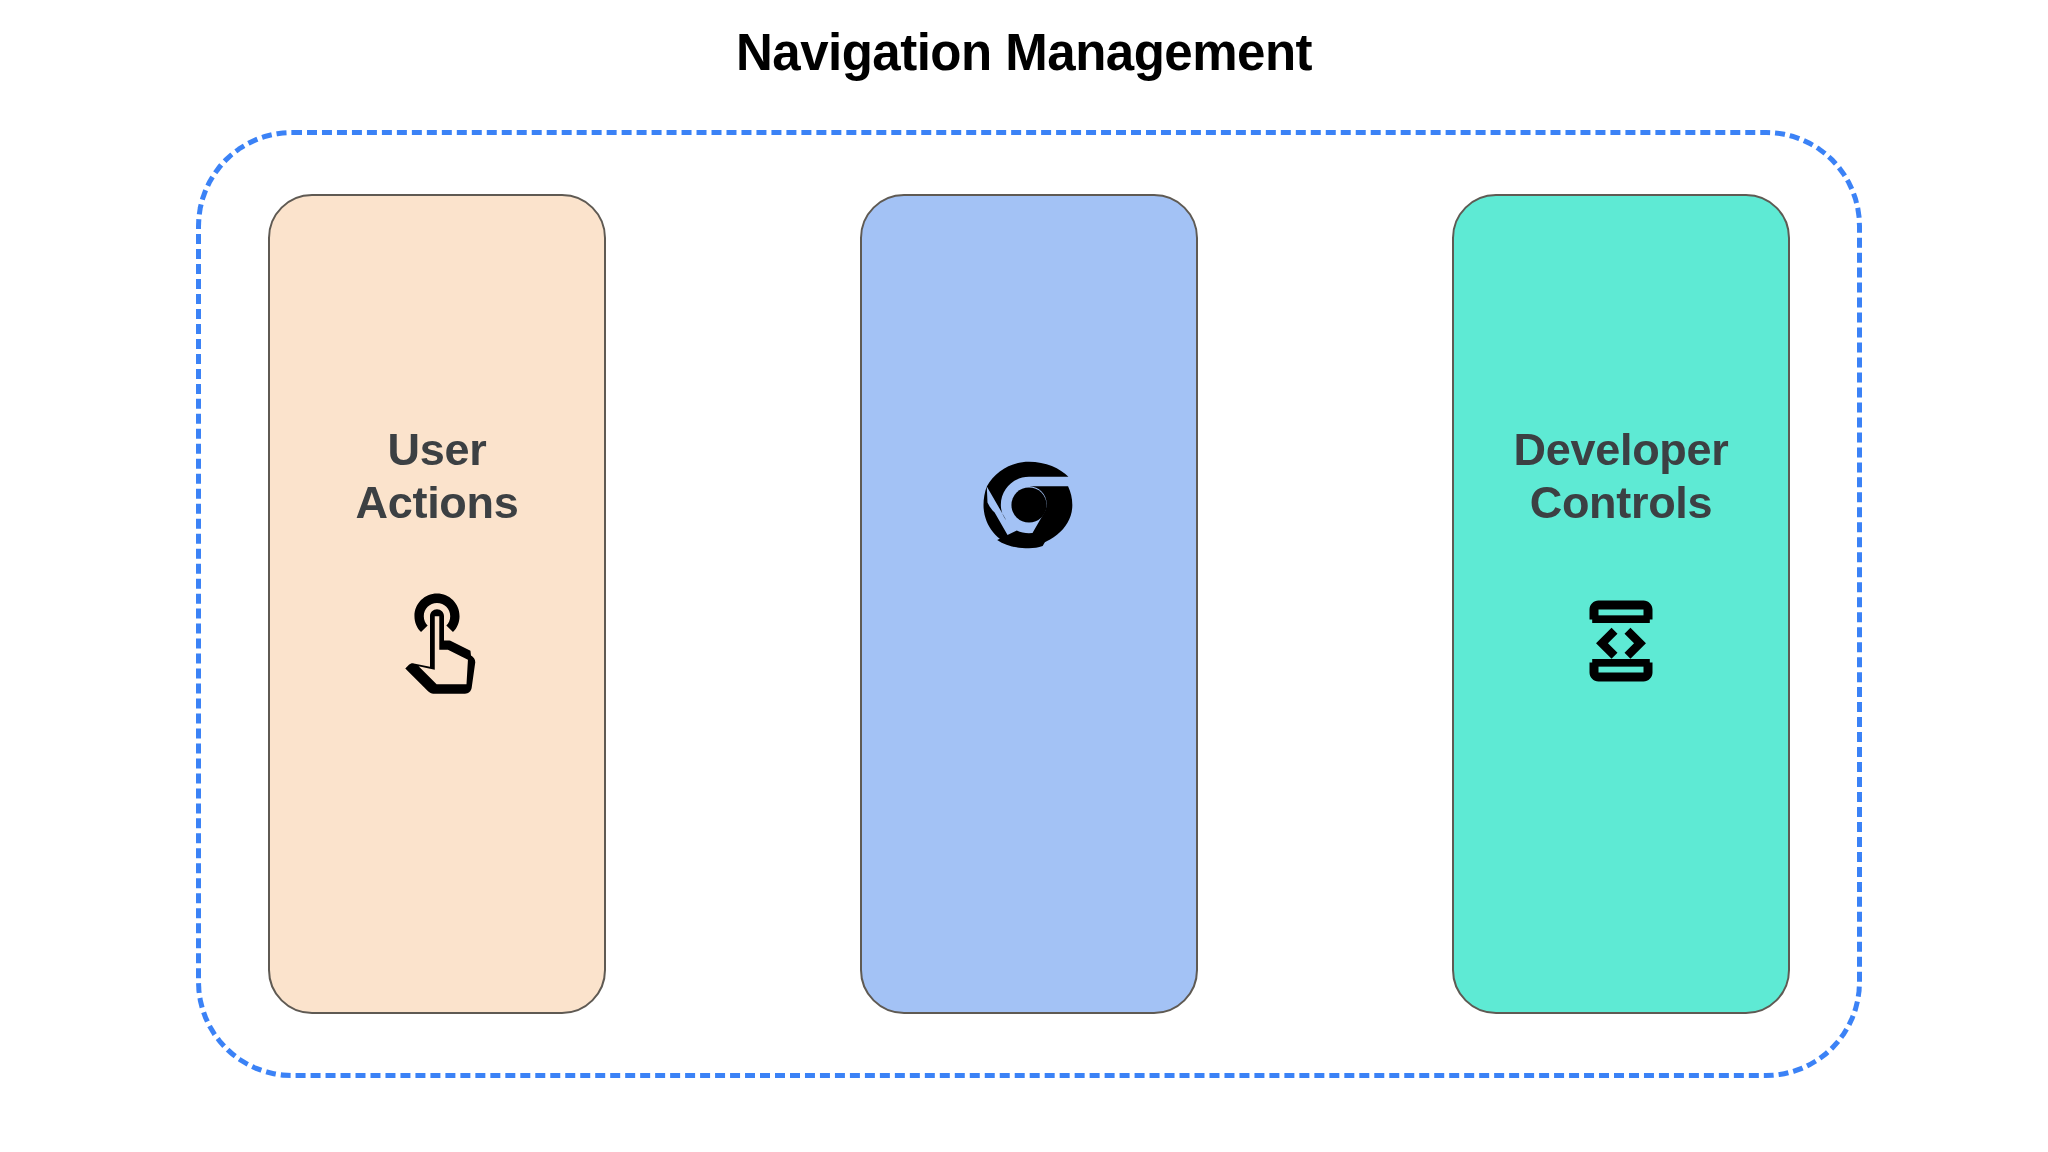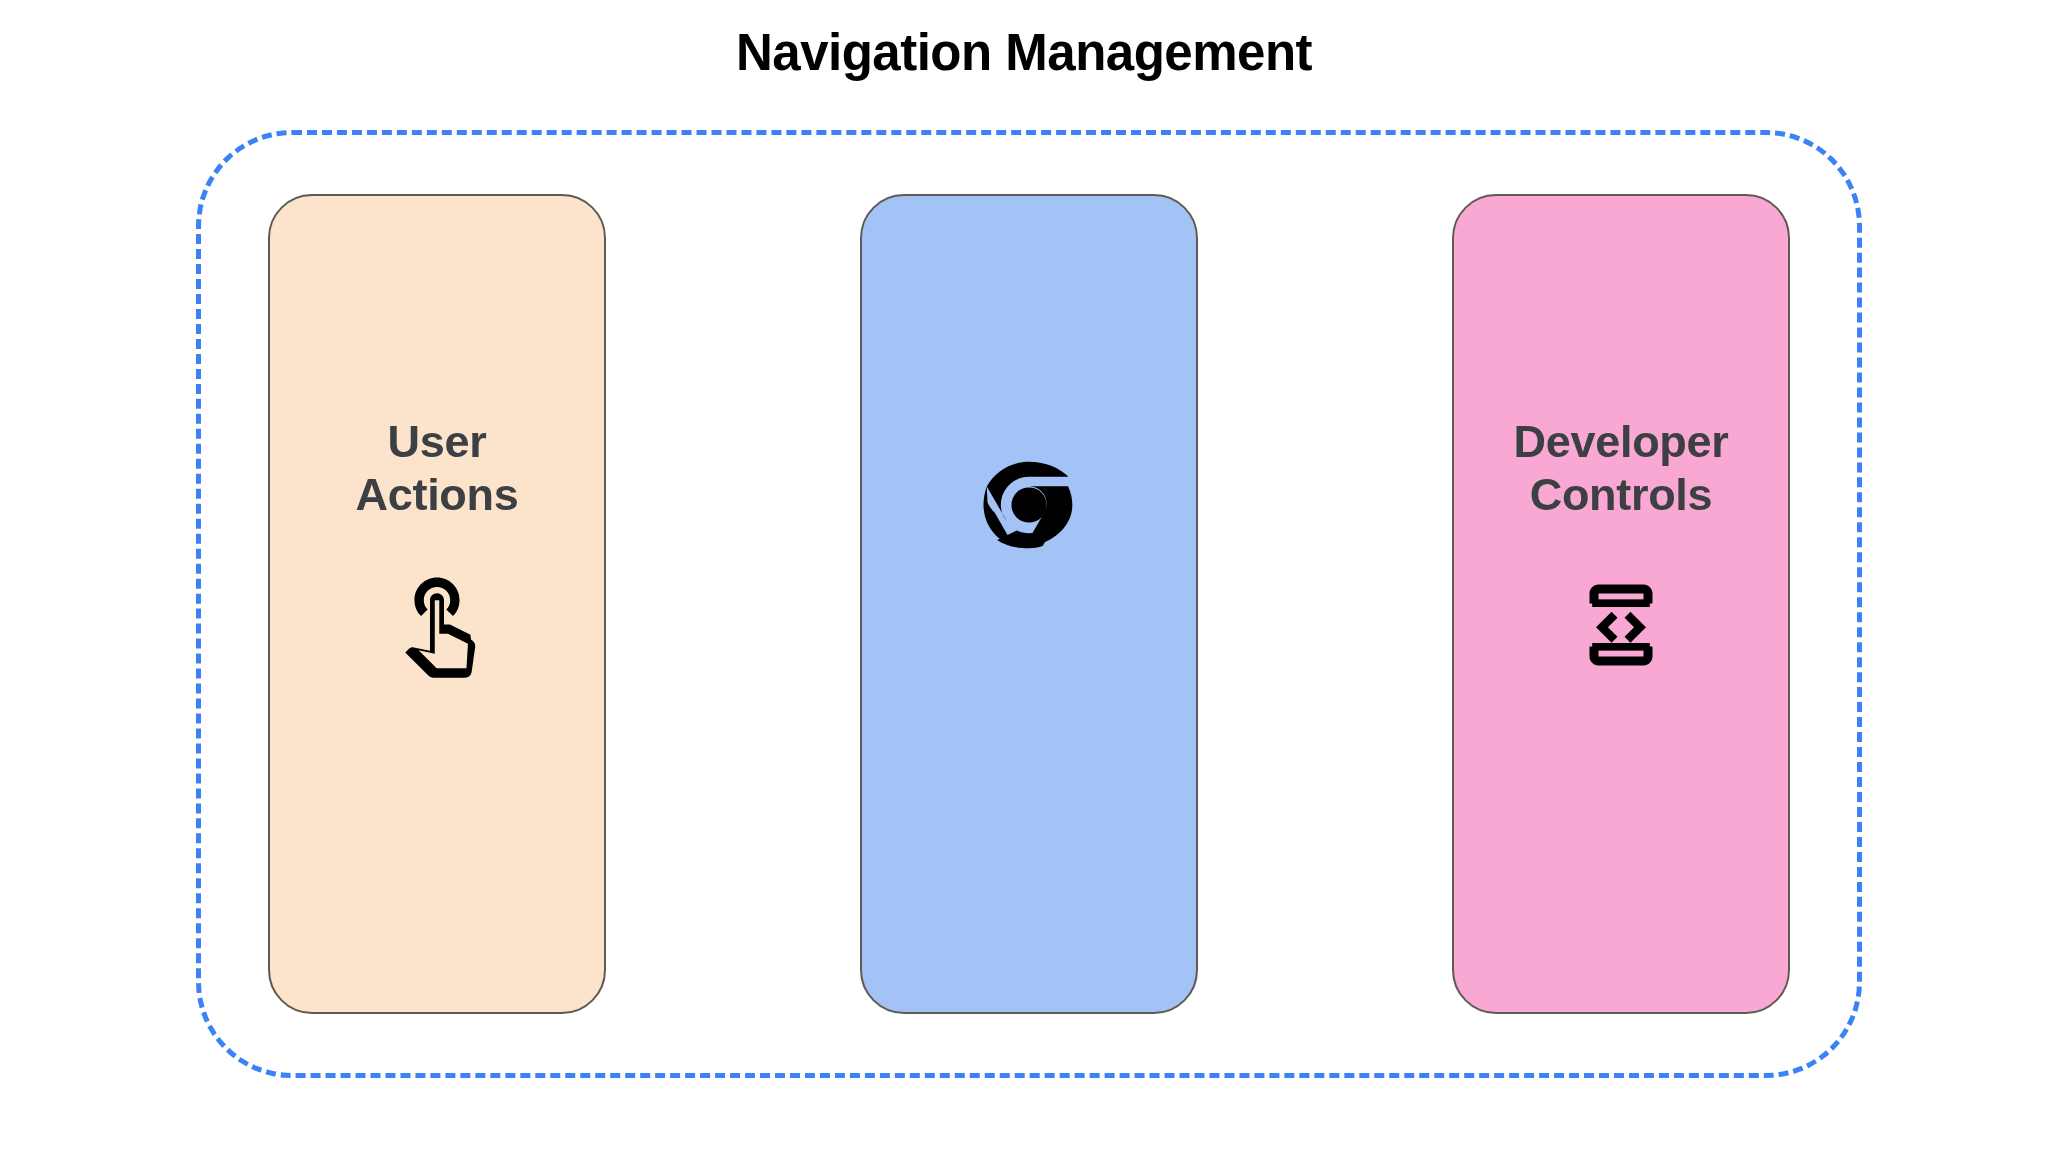--- a/index.html
+++ b/index.html
@@ -90,21 +90,21 @@
   }
 
   .card-label {
     font-size: 45px;
     font-weight: 700;
     color: #3c4043;
     line-height: 1.18;
     text-align: center;
     letter-spacing: -0.3px;
     white-space: pre-line;
-    margin: 7px;
+    margin: 15px;
   }
 
   .card-icon {
     margin-top: 38px;
     width: 118px;
     height: 118px;
     display: flex;
     align-items: center;
     justify-content: center;
   }
@@ -143,21 +143,21 @@
             <path fill="#000000" d="M24 4C15.62 4 8.33 8.62 4.52 15.45l9.06 15.69C12.0 29.3 11 26.77 11 24c0-7.18 5.82-13 13-13h18.2C38.45 7.0 31.66 4 24 4z"></path>
             <path fill="#000000" d="M24 44c2.2 0 4.32-.36 6.3-1.02l9.07-15.71C37.6 32.54 32.35 37 24 37c-2.02 0-3.93-.46-5.64-1.28L9.3 40.1C13.03 42.57 17.35 44 24 44z"></path>
             <path fill="#000000" d="M44 24c0-3.1-.71-6.03-1.97-8.65H24.14c4.42.07 8.0 3.68 8.0 8.11 0 1.6-.47 3.09-1.27 4.35l-9.0 15.6C34.04 42.55 44 34.43 44 24z"></path>
             <path fill="#000000" d="M4.52 15.45C3.55 18.07 3 20.97 3 24c0 8.98 5.92 16.58 14.08 19.12l.06-.02-9.0-15.6c-1.37-1.33-2.5-2.92-3.3-4.69l-.32-7.36z"></path>
             <circle fill="#000000" cx="24" cy="24" r="8.1"></circle>
           </svg>
         </div>
       </div>
     </div>
 
-    <div class="card" id="card-2" style="background: #f9a8d4; border-color: rgb(95, 90, 83);">
+    <div class="card" id="card-2" style="background: #5eead4; border-color: rgb(95, 90, 83);">
       <div class="card-inner">
         <div class="card-label" style="color: rgb(60, 64, 67);">Developer
 Controls</div>
         <div class="card-icon">
           <svg width="108" height="108" viewBox="0 0 24 24" aria-hidden="true">
             <path fill="#000000" d="M7 3h10c1.1 0 2 .9 2 2v2.2h-2V5H7v2.2H5V5c0-1.1.9-2 2-2z"></path>
             <path fill="#000000" d="M5 16.8h2V19h10v-2.2h2V19c0 1.1-.9 2-2 2H7c-1.1 0-2-.9-2-2v-2.2z"></path>
             <rect fill="#000000" x="5.6" y="6.3" width="12.8" height="1.7"></rect>
             <rect fill="#000000" x="5.6" y="16.0" width="12.8" height="1.7"></rect>
             <path fill="#000000" d="M9.9 9.05l1.32 1.32L9.1 12.5l2.12 2.13-1.32 1.32L6.45 12.5 9.9 9.05z"></path>

